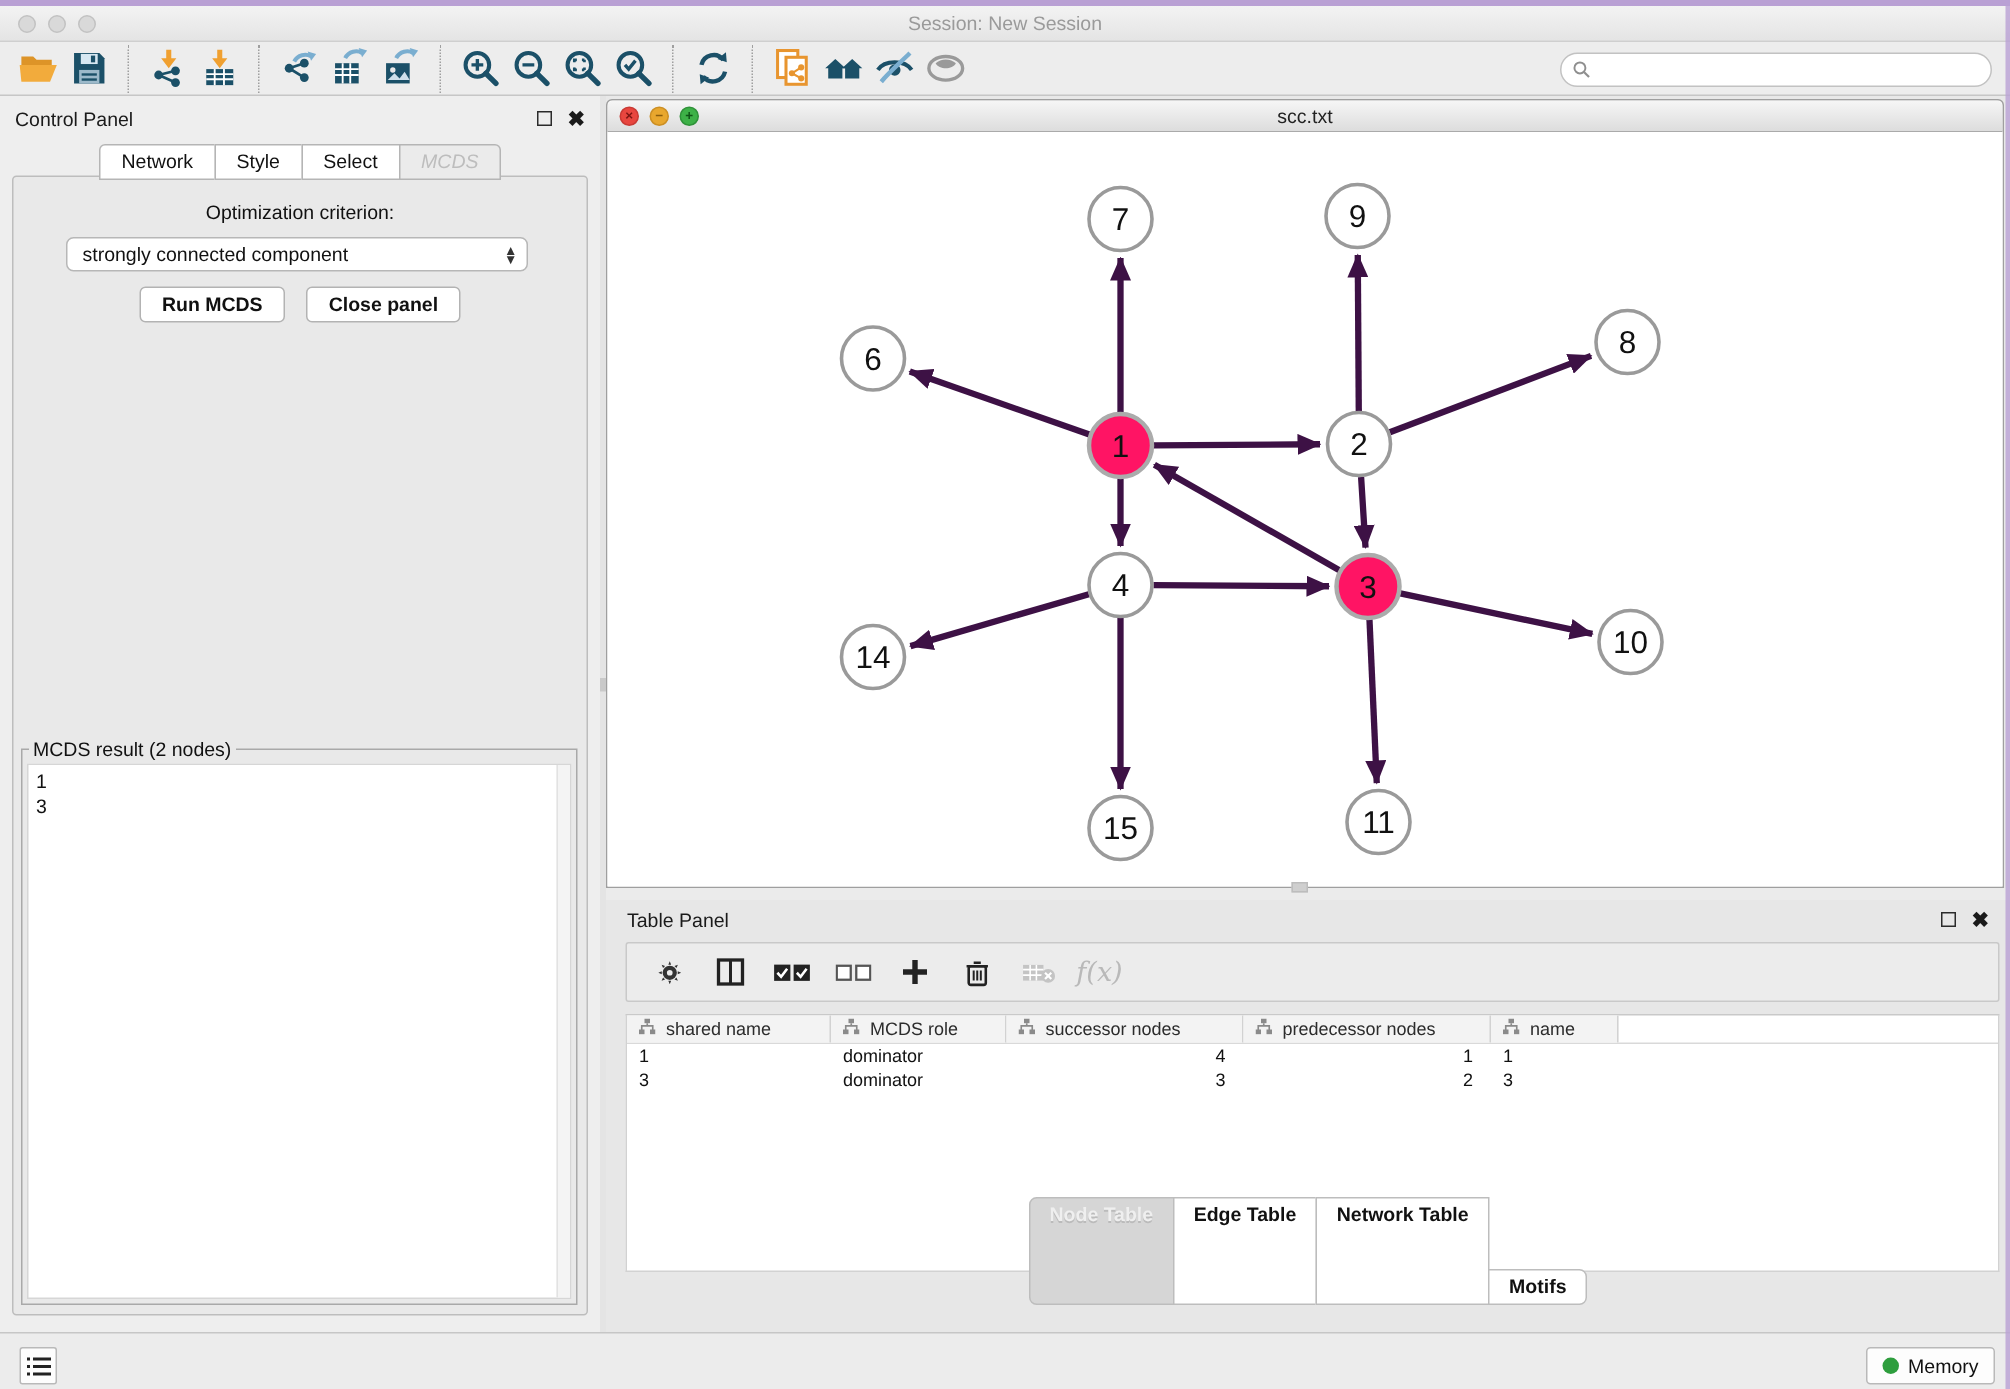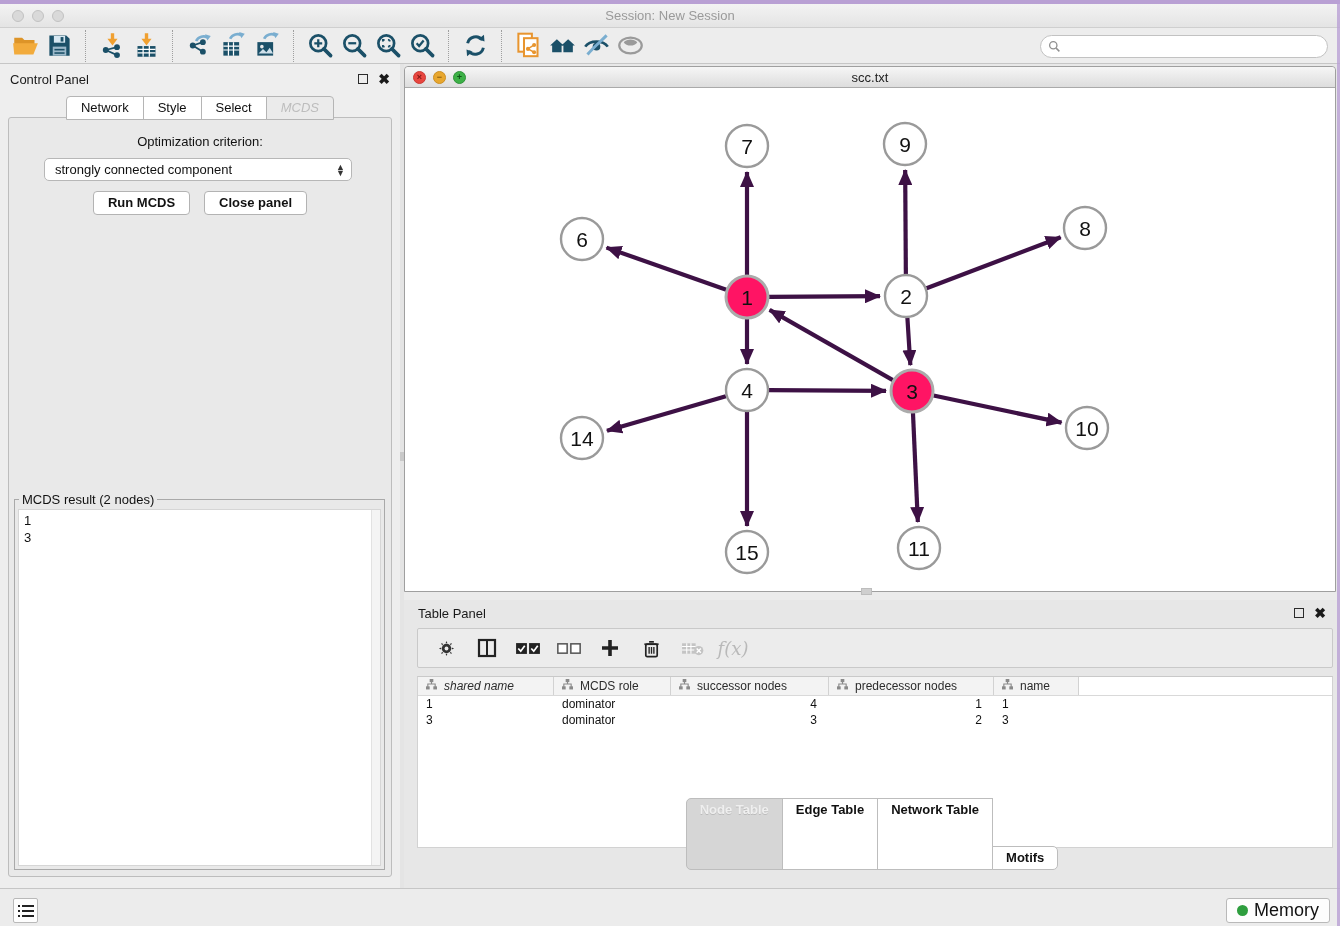--- a/index.html
+++ b/index.html
@@ -95,21 +95,21 @@
     margin-left:-1px; color:#111; }
   .tp-tab:first-child { border-radius:5px 0 0 5px; margin-left:0; }
   .tp-tab.last { border-radius:0 5px 5px 0;margin-top:48px; }
   .tp-tab.active { background:#d6d6d6; color:#efefef; text-shadow:0 1px 0 #bbb; }
 
   
   .statusbar { position:absolute; left:0; top:888px; width:100%; height:38px; background:#ececec; border-top:1px solid #c6c6c6; }
   .list-btn { position:absolute; left:13px; top:9px; width:25px; height:25px; background:#fdfdfd;
     border:1px solid #b9b9b9; border-radius:2px; display:flex; align-items:center; justify-content:center; }
   .memory-btn { position:absolute; right:10px; top:9px; height:25px; background:#fdfdfd; border:1px solid #b9b9b9;
-    border-radius:3px; display:flex; align-items:center; gap:6px; padding:0 10px; font-size:18px; color:#111; }
+    border-radius:3px; display:flex; align-items:center; gap:6px; padding:0 10px; font-size:13px; color:#111; }
   .mem-dot { width:11px; height:11px; border-radius:50%; background:#2e9e3e; }
 </style>
 </head>
 <body>
 
 <div class="app">
   <div class="top-strip"></div>
 
   <div class="titlebar">
     <div class="tl-dots">
@@ -415,21 +415,21 @@
             <rect x="1" y="3" width="13" height="10" fill="#c4c4c4"></rect>
             <path d="M1 6h13M1 9.5h13M5.5 3v10M9.5 3v10" stroke="#fff" stroke-width="1"></path>
             <circle cx="17" cy="10" r="4.4" fill="#c4c4c4"></circle>
             <path d="M15 8l4 4M19 8l-4 4" stroke="#fff" stroke-width="1.4"></path>
           </svg>
       </span>
       <span class="tp-ic fx">f(x)</span>
     </div>
     <div class="tp-table">
       <div class="thead" id="table-head">
-          <div class="th" style="width: 136px; font-style: italic;">
+          <div class="th" style="width: 136px;">
             <span><svg viewBox="0 0 12 12" width="11" height="11">
                 <rect x="4" y="0" width="4" height="3.4" fill="#8a8a8a"></rect>
                 <path d="M6 3.4v2M2 8.6V5.4h8v3.2" stroke="#8a8a8a" fill="none" stroke-width="1.2"></path>
                 <rect x="0" y="8" width="4" height="3.4" fill="#8a8a8a"></rect>
                 <rect x="8" y="8" width="4" height="3.4" fill="#8a8a8a"></rect>
               </svg></span>
             <span>shared name</span>
           </div>
           <div class="th" style="width: 117px;">
             <span><svg viewBox="0 0 12 12" width="11" height="11">

